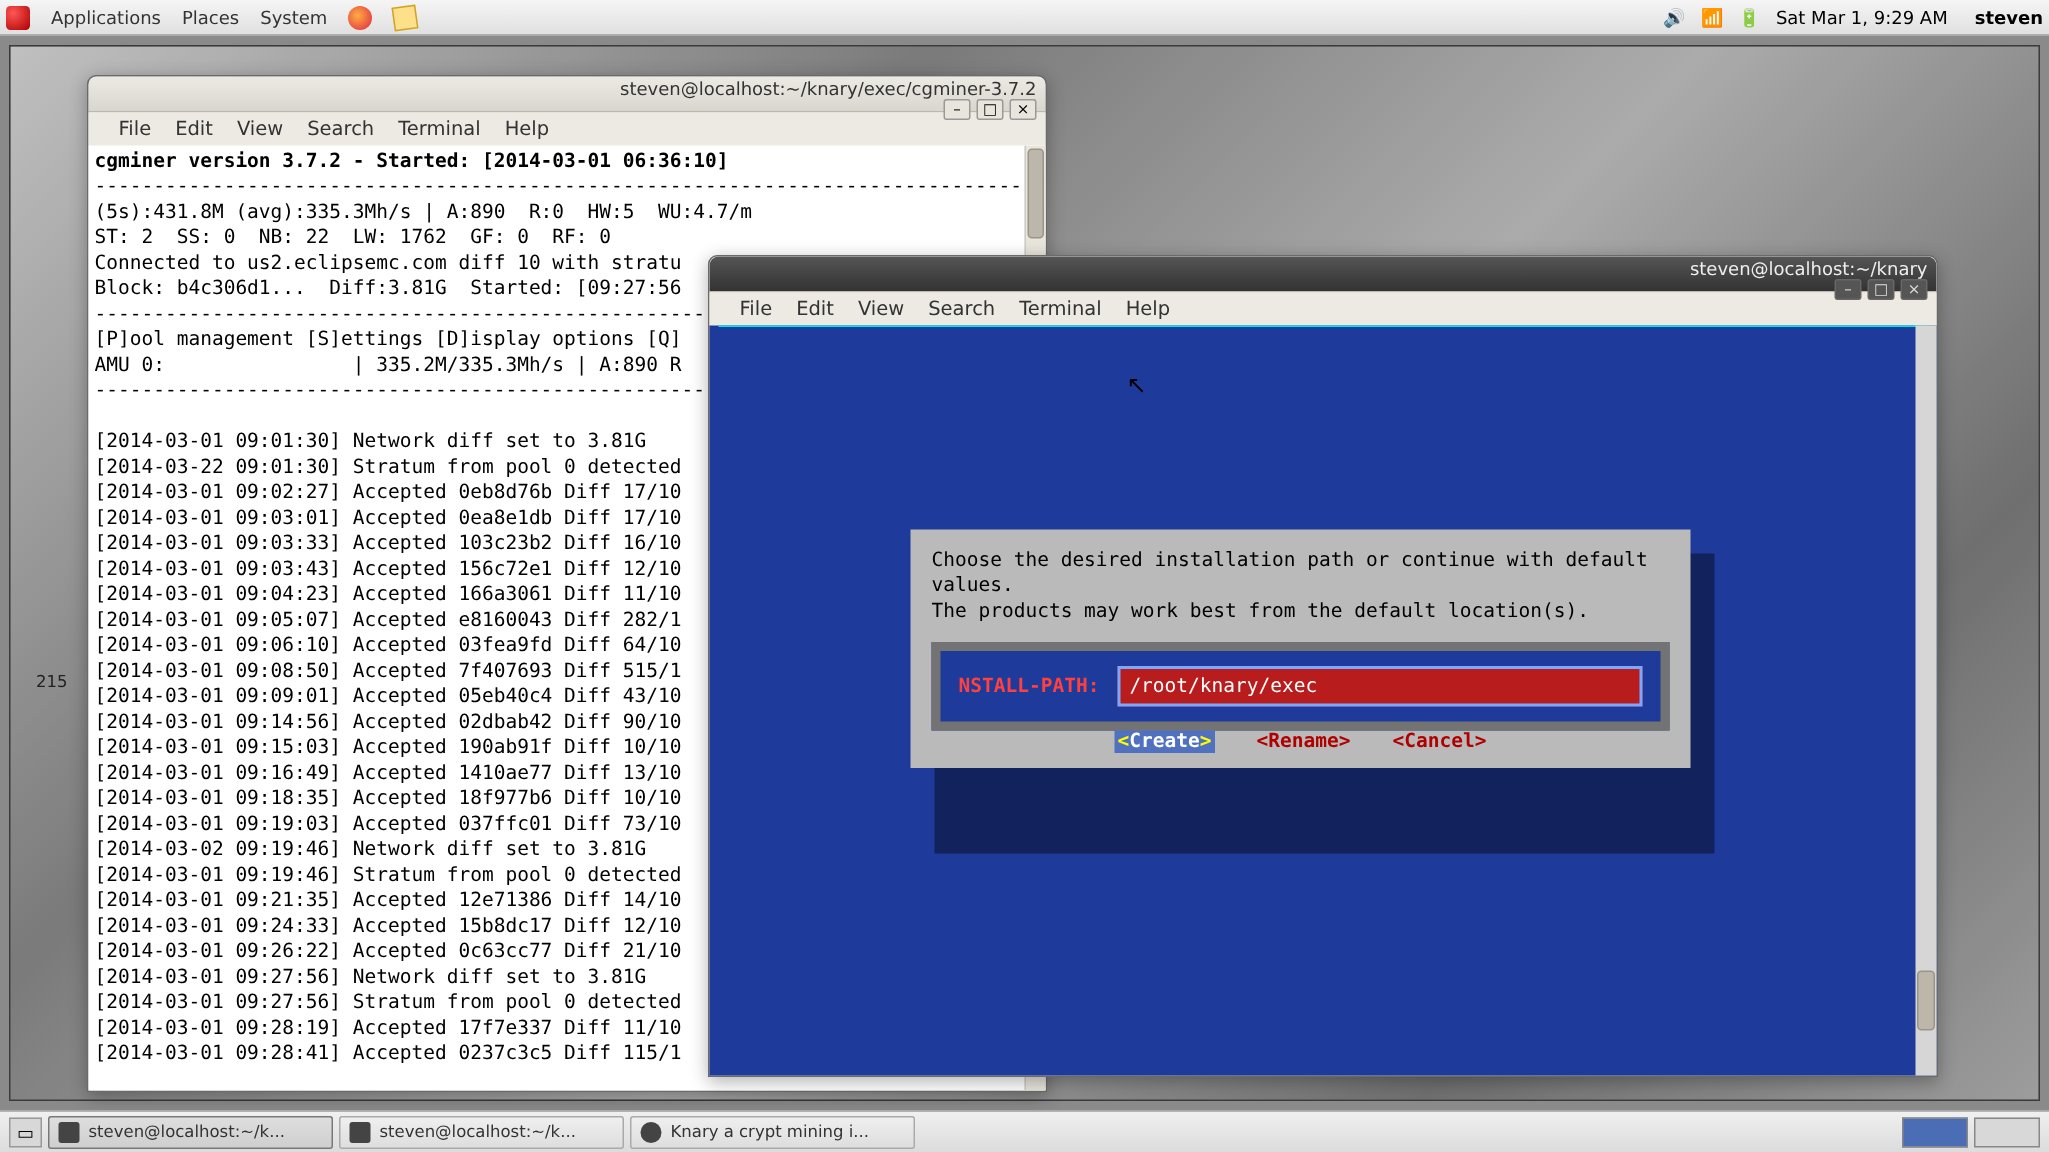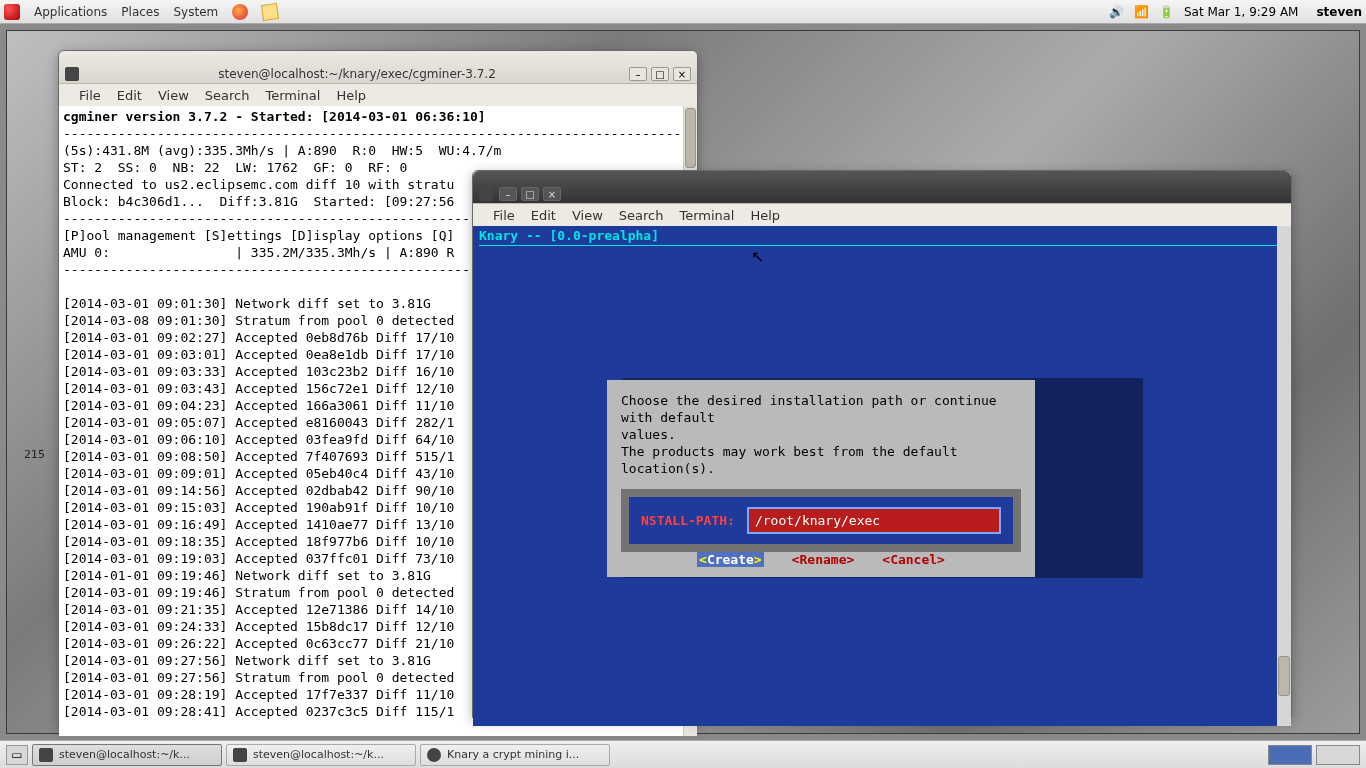--- a/index.html
+++ b/index.html
@@ -19,21 +19,21 @@
   .net-ico::before { content: "📶"; font-size: 12px; }
   .batt-ico::before { content: "🔋"; font-size: 12px; }
 
   
   .desktop { position: absolute; top: 24px; left: 0; right: 0; bottom: 28px; background: #8a8a8a; }
   .desktop-bg { position: absolute; inset: 6px; background: linear-gradient(135deg,#c7c7c7 0%,#7a7a7a 30%,#b0b0b0 55%,#6d6d6d 80%,#a0a0a0 100%); border: 1px solid #333; filter: blur(0.3px) contrast(0.9); }
   .side-label { position: absolute; left: 24px; top: 424px; font-size: 11px; color: #222; }
 
   
   .window { position: absolute; border: 1px solid #6a6a6a; border-radius: 6px 6px 0 0; box-shadow: 0 3px 12px rgba(0,0,0,.3); background: #eceae5; }
-  .titlebar { height: 24px; background: linear-gradient(#edeae3,#d9d6cf); display: flex; align-items: flex-start; padding: 16px 6px; border-radius: 6px 6px 0 0; border-bottom: 1px solid #bdb8ad; }
+  .titlebar { height: 24px; background: linear-gradient(#edeae3,#d9d6cf); display: flex; align-items: flex-end; padding: 1px 6px; border-radius: 6px 6px 0 0; border-bottom: 1px solid #bdb8ad; flex-direction: column; }
   .title-ico { width: 14px; height: 14px; background: #444; border-radius: 2px; margin-right: 6px; }
   .title-text { flex: 1; text-align: center; font-size: 12px; color: #333; }
   .title-btns { display: flex; gap: 4px; }
   .title-btn { width: 18px; height: 14px; border: 1px solid #999; background: #e8e5dc; border-radius: 2px; font-size: 10px; display: flex; align-items: center; justify-content: center; cursor: pointer; }
   .menubar { height: 22px; background: #edeae3; display: flex; align-items: center; gap: 16px; padding: 0 20px; font-size: 13px; color: #333; }
   .menubar span { cursor: pointer; }
 
   
   .term1 { top: 26px; left: 58px; width: 640px; height: 678px; }
   .term-body { position: relative; background: #fff; font-family: "DejaVu Sans Mono", monospace; font-size: 13px; line-height: 17px; color: #000; height: calc(100% - 46px); overflow: hidden; }
@@ -48,23 +48,23 @@
   .term2 .title-text { color: #eee; }
   .term2 .title-btn { background: #555; color: #ddd; border-color: #666; }
   .term2-body { position: relative; background: #1e3a9a; font-family: "DejaVu Sans Mono", monospace; font-size: 13px; color: #fff; height: calc(100% - 46px); }
   .knary-head { color: #00e6e6; padding: 2px 6px; font-weight: bold; }
   .knary-rule { height: 1px; background: #00e6e6; margin: 0 6px; }
   .term2-scroll { position: absolute; right: 0; top: 0; bottom: 0; width: 14px; background: #d6d6d6; }
   .term2-thumb { position: absolute; left: 1px; right: 1px; bottom: 30px; height: 40px; background: #bcb7aa; border: 1px solid #9b9588; border-radius: 3px; }
 
   
   .dialog-shadow { position: absolute; left: 150px; top: 152px; width: 520px; height: 200px; background: rgba(0,0,0,.4); }
-  .dialog { position: absolute; left: 134px; top: 154px; width: 428px; background: #bababa; padding: 12px 14px 10px 14px; font-family: "DejaVu Sans Mono", monospace; font-size: 13px; color: #000; }
+  .dialog { position: absolute; left: 134px; top: 136px; width: 520px; background: #bababa; padding: 12px 14px 10px 14px; font-family: "DejaVu Sans Mono", monospace; font-size: 13px; color: #000; }
   .dialog-text { line-height: 17px; margin-bottom: 12px; }
-  .path-outer { border: 8px solid #737373; padding: 10px 12px; background: #1e3a9a; display: flex; align-items: center; gap: 12px; }
+  .path-outer { border: 6px solid #737373; padding: 10px 12px; background: #1e3a9a; display: flex; align-items: center; gap: 12px; }
   .path-label { color: #ff4040; font-weight: bold; }
   .path-input { flex: 1; border: 2px solid #7aa8ff; background: #b91c1c; color: #fff; padding: 4px 6px; font-family: inherit; font-size: 13px; }
   .dialog-btns { display: flex; justify-content: center; gap: 28px; }
   .dlg-btn { color: #b00000; font-weight: bold; }
   .dlg-btn.sel { background: #5070c0; color: #fff; padding: 0 2px; }
   .dlg-btn .lt { color: #b00000; }
   .dlg-btn.sel .lt { color: #ffff00; }
 
   
   .cursor-arrow { position: absolute; left: 751px; top: 223px; pointer-events: none; font-size: 16px; color: #000; }
@@ -128,69 +128,69 @@
 <span>(5s):431.8M (avg):335.3Mh/s | A:890  R:0  HW:5  WU:4.7/m</span>
 <span>ST: 2  SS: 0  NB: 22  LW: 1762  GF: 0  RF: 0</span>
 <span>Connected to us2.eclipsemc.com diff 10 with stratu</span>
 <span>Block: b4c306d1...  Diff:3.81G  Started: [09:27:56</span>
 <span>--------------------------------------------------------------------------------</span>
 <span>[P]ool management [S]ettings [D]isplay options [Q]</span>
 <span>AMU 0:                | 335.2M/335.3Mh/s | A:890 R</span>
 <span>--------------------------------------------------------------------------------</span>
 
 <span>[2014-03-01 09:01:30] Network diff set to 3.81G</span>
-<span>[2014-03-08 09:01:30] Stratum from pool 0 detected</span>
+<span>[2014-03-22 09:01:30] Stratum from pool 0 detected</span>
 <span>[2014-03-01 09:02:27] Accepted 0eb8d76b Diff 17/10</span>
 <span>[2014-03-01 09:03:01] Accepted 0ea8e1db Diff 17/10</span>
 <span>[2014-03-01 09:03:33] Accepted 103c23b2 Diff 16/10</span>
 <span>[2014-03-01 09:03:43] Accepted 156c72e1 Diff 12/10</span>
 <span>[2014-03-01 09:04:23] Accepted 166a3061 Diff 11/10</span>
 <span>[2014-03-01 09:05:07] Accepted e8160043 Diff 282/1</span>
 <span>[2014-03-01 09:06:10] Accepted 03fea9fd Diff 64/10</span>
 <span>[2014-03-01 09:08:50] Accepted 7f407693 Diff 515/1</span>
 <span>[2014-03-01 09:09:01] Accepted 05eb40c4 Diff 43/10</span>
 <span>[2014-03-01 09:14:56] Accepted 02dbab42 Diff 90/10</span>
 <span>[2014-03-01 09:15:03] Accepted 190ab91f Diff 10/10</span>
 <span>[2014-03-01 09:16:49] Accepted 1410ae77 Diff 13/10</span>
 <span>[2014-03-01 09:18:35] Accepted 18f977b6 Diff 10/10</span>
 <span>[2014-03-01 09:19:03] Accepted 037ffc01 Diff 73/10</span>
-<span>[2014-01-01 09:19:46] Network diff set to 3.81G</span>
+<span>[2014-03-02 09:19:46] Network diff set to 3.81G</span>
 <span>[2014-03-01 09:19:46] Stratum from pool 0 detected</span>
 <span>[2014-03-01 09:21:35] Accepted 12e71386 Diff 14/10</span>
 <span>[2014-03-01 09:24:33] Accepted 15b8dc17 Diff 12/10</span>
 <span>[2014-03-01 09:26:22] Accepted 0c63cc77 Diff 21/10</span>
 <span>[2014-03-01 09:27:56] Network diff set to 3.81G</span>
 <span>[2014-03-01 09:27:56] Stratum from pool 0 detected</span>
 <span>[2014-03-01 09:28:19] Accepted 17f7e337 Diff 11/10</span>
 <span>[2014-03-01 09:28:41] Accepted 0237c3c5 Diff 115/1</span></div>
       <div class="term-scroll">
           <div class="term-thumb1"></div>
         </div>
     </div>
   </div>
 
   <div class="window term2">
     <div class="titlebar">
       <span class="title-ico"></span>
+      <span class="title-text">steven@localhost:~/knary</span>
       <div class="title-btns">
         <span class="title-btn">–</span>
         <span class="title-btn">□</span>
         <span class="title-btn">×</span>
       </div>
     </div>
     <div class="menubar">
       <span>File</span>
       <span>Edit</span>
       <span>View</span>
       <span>Search</span>
       <span>Terminal</span>
       <span>Help</span>
     </div>
     <div class="term2-body">
-      <div class="knary-head">Knary -- [0.0-prealpha]</div>
       <div class="knary-rule"></div>
 
       <div class="dialog-shadow"></div>
       <div class="dialog">
         <div class="dialog-text">
           <div>Choose the desired installation path or continue with default</div>
           <div>values.</div>
           <div>The products may work best from the default location(s).</div>
         </div>
         <div class="path-outer">

